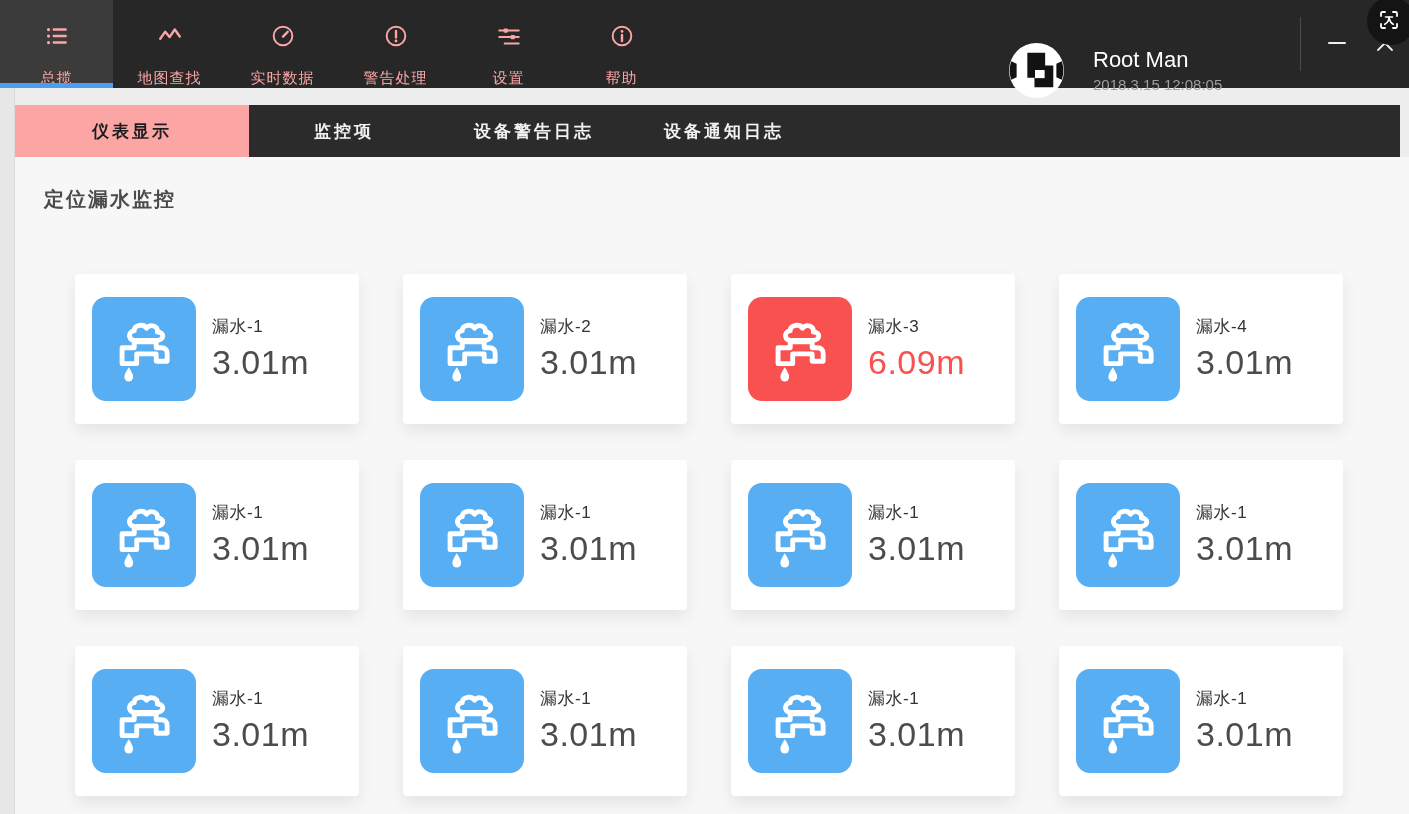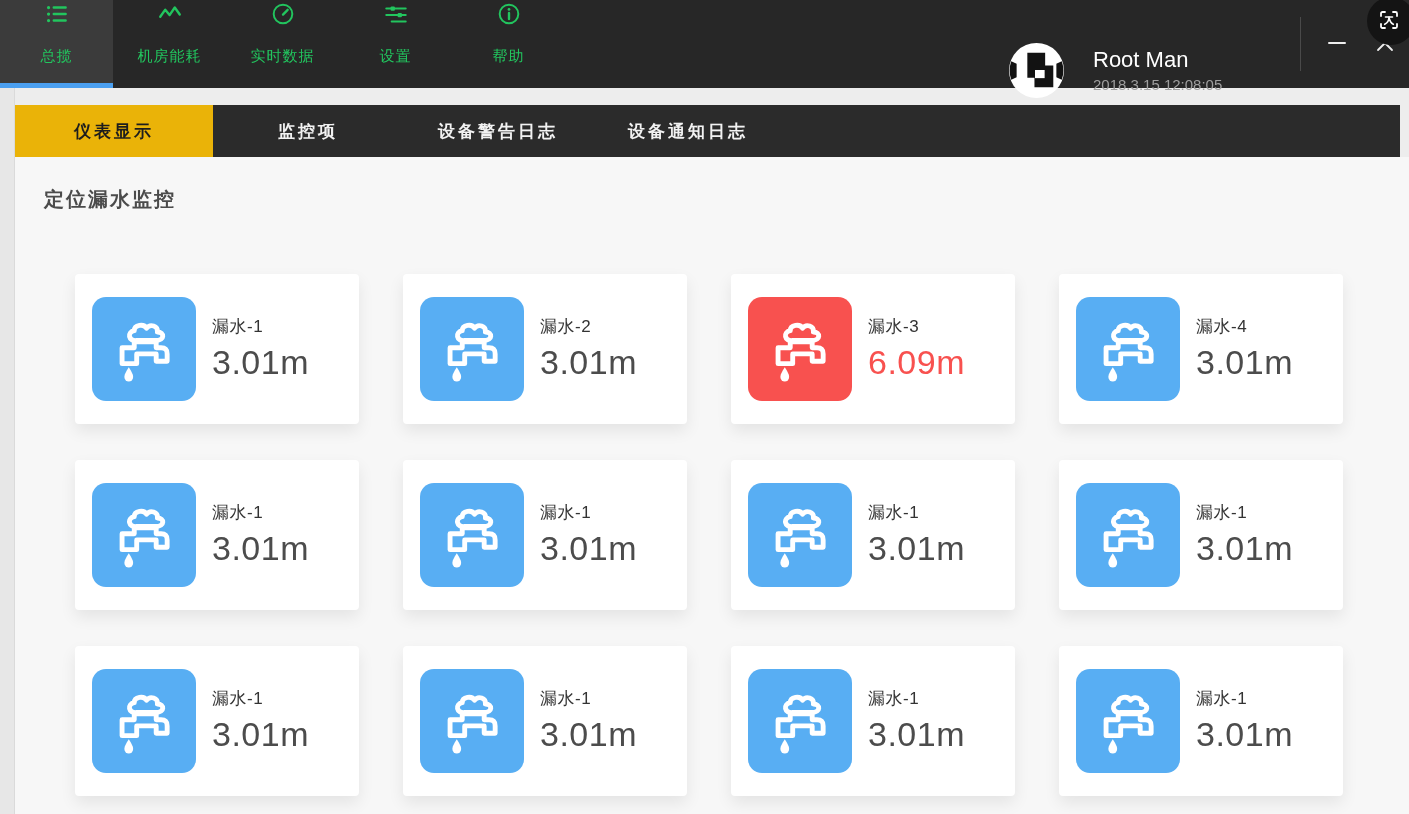--- a/index.html
+++ b/index.html
@@ -14,22 +14,22 @@
     background:#ededed;
     font-family:"Liberation Sans","DejaVu Sans",sans-serif;
     position:relative;
   }
 
   
   .topbar{position:relative;height:88px;background:#272727;z-index:5;}
   .topnav{display:flex;height:100%;}
   .nav-item{
     width:113px;height:100%;display:flex;flex-direction:column;
-    align-items:center;justify-content:flex-start;gap:20px;
-    color:#22c55e;cursor:pointer;position:relative;user-select:none;
+    align-items:center;justify-content:flex-end;gap:20px;
+    color:#fca5a5;cursor:pointer;position:relative;user-select:none;
   }
   .nav-item.active{background:#3b3b3b;}
   .nav-item.active::after{
     content:"";position:absolute;left:0;right:0;bottom:0;height:5px;
     background:var(--underline);
   }
   .nav-ic{height:27px;display:flex;align-items:center;}
   .nav-ic svg{width:26px;height:26px;display:block;}
   .nav-label{font-size:15px;letter-spacing:1px;}
 
@@ -59,21 +59,21 @@
     background:#e7e7e7;border-right:1px solid #dadada;}
   .gap{height:17px;background:#ededed;}
 
   
   .tabs-row{margin-left:15px;width:1385px;height:52px;display:flex;background:#2b2b2b;}
   .tab{
     height:100%;display:flex;align-items:center;justify-content:center;
     font-size:17px;letter-spacing:3px;cursor:pointer;user-select:none;
     color:#f2f2f2;width:190px;font-weight:600;
   }
-  .tab.active{width:198px;background:#eab308;color:#1d1d1d;font-weight:bold;}
+  .tab.active{width:234px;background:#fca5a5;color:#1d1d1d;font-weight:bold;}
 
   
   .content{margin-left:15px;width:1394px;height:657px;background:#f7f7f7;padding-top:15px;}
   .section-title{
     margin:13px 0 0 29px;font-size:20px;font-weight:bold;color:#4b4b4b;
     letter-spacing:2px;line-height:28px;height:28px;
   }
   .cards{
     margin:61px 4px 0 60px;
     display:grid;grid-template-columns:repeat(4,284px);gap:36px 44px;
@@ -107,30 +107,40 @@
           </svg>
         </span>
         <span class="nav-label">总揽</span>
       </div>
       <div class="nav-item">
         <span class="nav-ic">
           <svg viewBox="0 0 24 24" fill="none" stroke="currentColor" stroke-width="2.2" stroke-linecap="round" stroke-linejoin="round">
             <path d="M3 14.5l4.6-6.5 4 5 4.8-7 4.6 6.5"></path>
           </svg>
         </span>
-        <span class="nav-label">机房能耗</span>
+        <span class="nav-label">地图查找</span>
       </div>
       <div class="nav-item">
         <span class="nav-ic">
           <svg viewBox="0 0 24 24" fill="none" stroke="currentColor" stroke-width="1.8">
             <circle cx="12" cy="12" r="8.6"></circle>
             <path d="M12 12.5l4.3-4.3" stroke-width="2.2" stroke-linecap="round"></path>
           </svg>
         </span>
         <span class="nav-label">实时数据</span>
+      </div>
+      <div class="nav-item">
+        <span class="nav-ic">
+          <svg viewBox="0 0 24 24" fill="none" stroke="currentColor" stroke-width="1.8">
+            <circle cx="12" cy="12" r="8.6"></circle>
+            <path d="M12 7.3v6" stroke-width="2.2" stroke-linecap="round"></path>
+            <circle cx="12" cy="16.6" r="1.3" fill="currentColor" stroke="none"></circle>
+          </svg>
+        </span>
+        <span class="nav-label">警告处理</span>
       </div>
       <div class="nav-item">
         <span class="nav-ic">
           <svg viewBox="0 0 24 24" fill="none" stroke="currentColor" stroke-width="1.8" stroke-linecap="round">
             <path d="M3 7h18M3 13h18M8 19h13"></path>
             <rect x="7" y="5" width="4" height="4" rx="1" fill="currentColor" stroke="none"></rect>
             <rect x="13.5" y="11" width="4" height="4" rx="1" fill="currentColor" stroke="none"></rect>
           </svg>
         </span>
         <span class="nav-label">设置</span>

